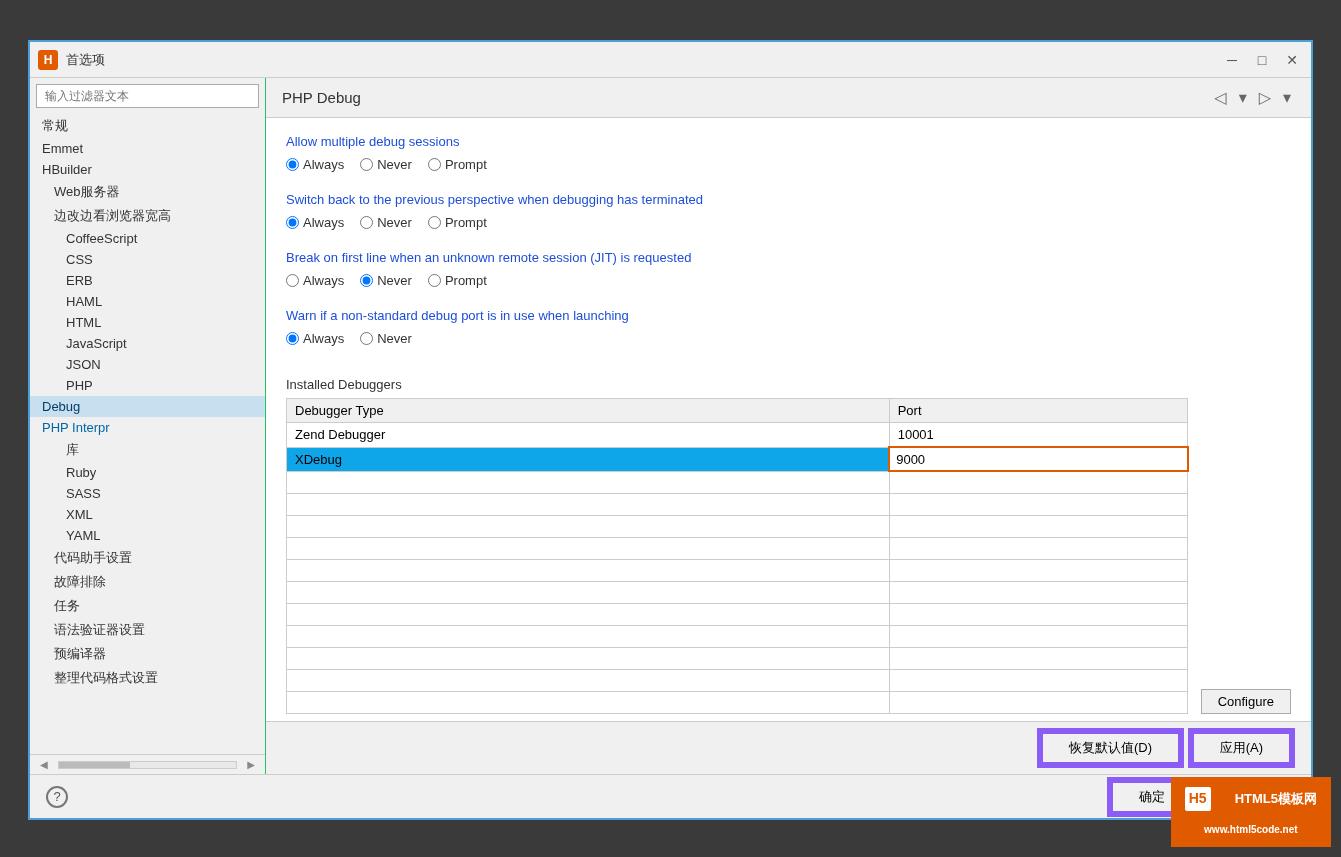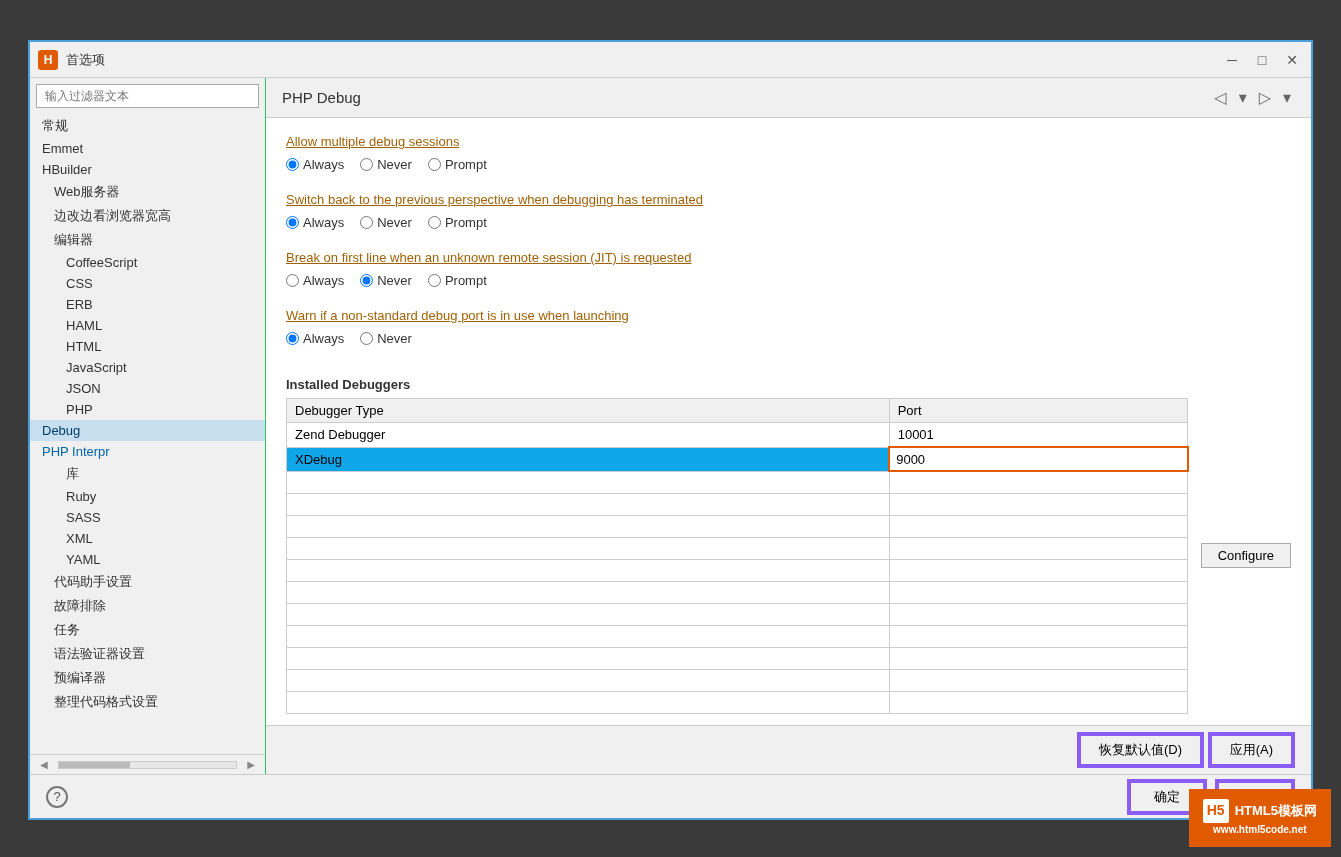--- a/index.html
+++ b/index.html
@@ -156,23 +156,22 @@
       flex: 1;
       overflow-y: auto;
       padding: 16px 20px;
       background: white;
     }
     .option-group {
       margin-bottom: 20px;
     }
     .option-label {
       font-size: 13px;
-      color: #a16207;
+      color: #1d4ed8;
       margin-bottom: 8px;
-      text-decoration: underline;
     }
     .radio-group {
       display: flex;
       align-items: center;
       gap: 16px;
     }
     .radio-item {
       display: flex;
       align-items: center;
       gap: 4px;
@@ -180,21 +179,21 @@
       color: #333;
       cursor: pointer;
     }
     .radio-item input[type="radio"] {
       cursor: pointer;
     }
     .debuggers-header {
       font-size: 13px;
       color: #333;
       margin-bottom: 6px;
-      font-weight: bold;
+      font-weight: normal;
       margin-top: 31px;
     }
     .debuggers-table {
       width: 100%;
       border-collapse: collapse;
     }
     .debuggers-table th {
       background: #f0f0f0;
       border: 1px solid #ccc;
       padding: 4px 8px;
@@ -218,43 +217,43 @@
     .configure-btn {
       padding: 4px 16px;
       font-size: 13px;
       border: 1px solid #aaa;
       background: #f0f0f0;
       cursor: pointer;
       margin-left: 12px;
     }
     .debuggers-area {
       display: flex;
-      align-items: center;
+      align-items: flex-end;
       gap: 0;
     }
     .debuggers-table-wrap {
       flex: 1;
     }
     .footer-bar {
       height: 44px;
       background: #f0f0f0;
       border-top: 1px solid #ccc;
       display: flex;
       align-items: center;
       justify-content: flex-end;
       padding: 0 16px;
       gap: 8px;
     }
     .footer-left {
       margin-right: auto;
     }
     .footer-btn {
-      padding: 5px 18px;
-      font-size: 13px;
-      border: 4px solid #8b5cf6;
+      padding: 5px 26px;
+      font-size: 13px;
+      border: 6px solid #8b5cf6;
       background: #f0f0f0;
       cursor: pointer;
       min-width: 80px;
     }
     .footer-btn.primary {
       background: #f0f0f0;
     }
     .help-icon {
       width: 22px;
       height: 22px;
@@ -277,21 +276,21 @@
       padding: 8px 12px;
       font-size: 11px;
       font-weight: bold;
       border: 2px solid #e05a00;
       text-align: center;
       line-height: 1.4;
     }
     .watermark-top {
       display: flex;
       align-items: center;
-      gap: 6px;
+      gap: 24px;
       font-size: 13px;
     }
     .watermark-h5 {
       background: white;
       color: #e05a00;
       font-size: 14px;
       font-weight: bold;
       padding: 2px 4px;
       border-radius: 2px;
     }
@@ -327,21 +326,20 @@
     <div class="sidebar">
       <input class="filter-input" type="text" placeholder="输入过滤器文本" style="">
 
       <div class="sidebar-tree">
 
         <div class="tree-item level0">常规</div>
         <div class="tree-item level0">Emmet</div>
         <div class="tree-item level0">HBuilder</div>
         <div class="tree-item level1">Web服务器</div>
         <div class="tree-item level1">边改边看浏览器宽高</div>
-        <div class="tree-item level1">编辑器</div>
         <div class="tree-item level2">CoffeeScript</div>
         <div class="tree-item level2">CSS</div>
         <div class="tree-item level2">ERB</div>
         <div class="tree-item level2">HAML</div>
         <div class="tree-item level2">HTML</div>
         <div class="tree-item level2">JavaScript</div>
         <div class="tree-item level2">JSON</div>
         <div class="tree-item level2">PHP</div>
         <div class="tree-item level3 selected">Debug</div>
         <div class="tree-item level3">PHP Interpr</div>
@@ -525,14 +523,14 @@
     <button class="footer-btn primary">确定</button>
     <button class="footer-btn">取消</button>
   </div>
 </div>
 
 <div class="watermark">
   <div class="watermark-top">
     <span class="watermark-h5">H<span>5</span></span>
     <span>HTML5模板网</span>
   </div>
-  <div style="font-size:10px; margin-top:0;">www.html5code.net</div>
+  <div style="font-size:10px; margin-top:12px;">www.html5code.net</div>
 </div>
 
 </body></html>

